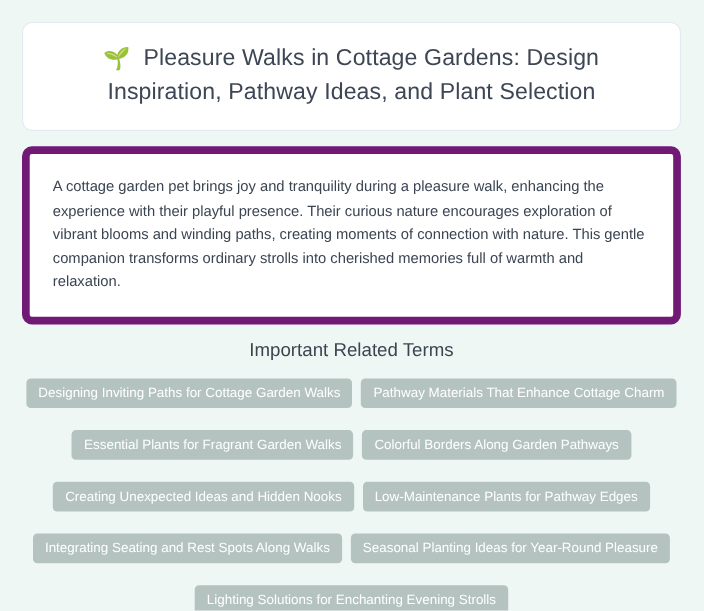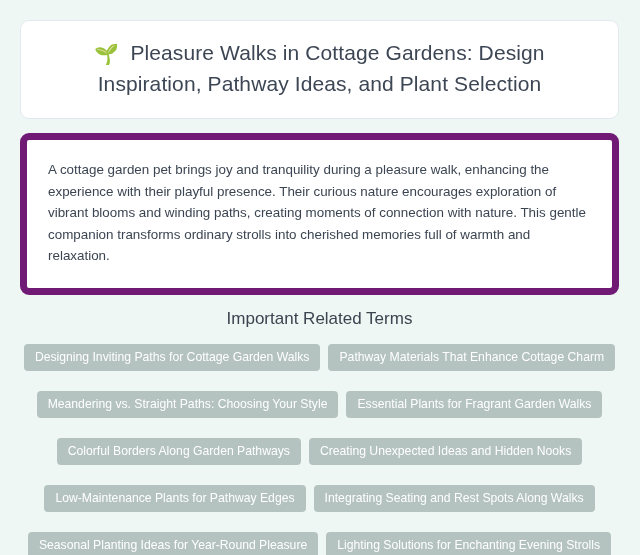--- a/index.html
+++ b/index.html
@@ -128,21 +128,20 @@
 
   <div class="desc-card">
     <p class="desc-text">A cottage garden pet brings joy and tranquility during a pleasure walk, enhancing the experience with their playful presence. Their curious nature encourages exploration of vibrant blooms and winding paths, creating moments of connection with nature. This gentle companion transforms ordinary strolls into cherished memories full of warmth and relaxation.</p>
   </div>
 
   <div class="terms-section">
     <h2 class="terms-heading">Important Related Terms</h2>
     <div class="tag-cloud">
       <span class="tag">Designing Inviting Paths for Cottage Garden Walks</span>
       <span class="tag">Pathway Materials That Enhance Cottage Charm</span>
-      <span class="tag">Meandering vs. Straight Paths: Choosing Your Style</span>
       <span class="tag">Essential Plants for Fragrant Garden Walks</span>
       <span class="tag">Colorful Borders Along Garden Pathways</span>
       <span class="tag">Creating Unexpected Ideas and Hidden Nooks</span>
       <span class="tag">Low-Maintenance Plants for Pathway Edges</span>
       <span class="tag">Integrating Seating and Rest Spots Along Walks</span>
       <span class="tag">Seasonal Planting Ideas for Year-Round Pleasure</span>
       <span class="tag">Lighting Solutions for Enchanting Evening Strolls</span>
     </div>
   </div>
 

